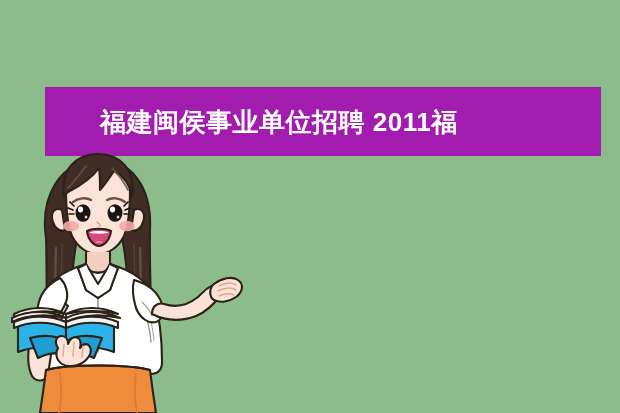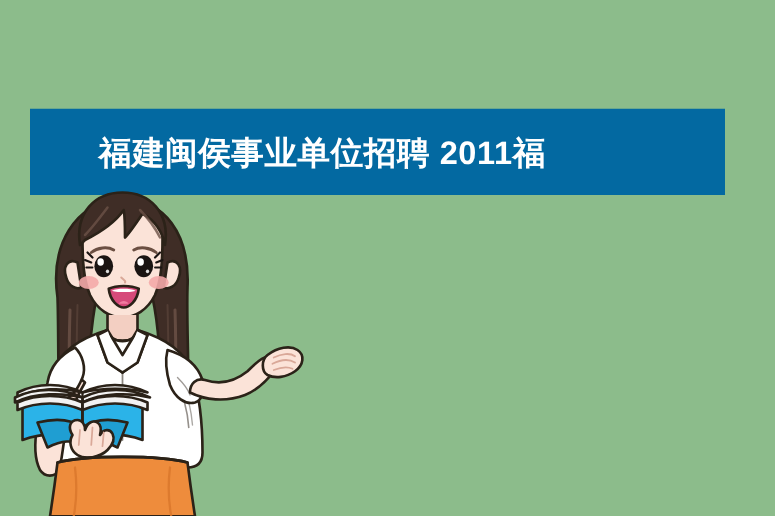--- a/index.html
+++ b/index.html
@@ -11,25 +11,25 @@
     position: relative;
     width: 620px;
     height: 413px;
     overflow: hidden;
     background: #8cbc8b;
     font-family: "Liberation Sans", "DejaVu Sans", sans-serif;
   }
   
   #title-banner {
     position: absolute;
-    left: 24px;
+    left: 45px;
     top: 87px;
     width: 556px;
     height: 69px;
-    background: #0369a1;
+    background: #a21caf;
     display: flex;
     align-items: center;
     box-sizing: border-box;
     padding-left: 55px;
   }
   #title-text {
     color: #ffffff;
     font-size: 26px;
     font-weight: bold;
     letter-spacing: 0.5px;

